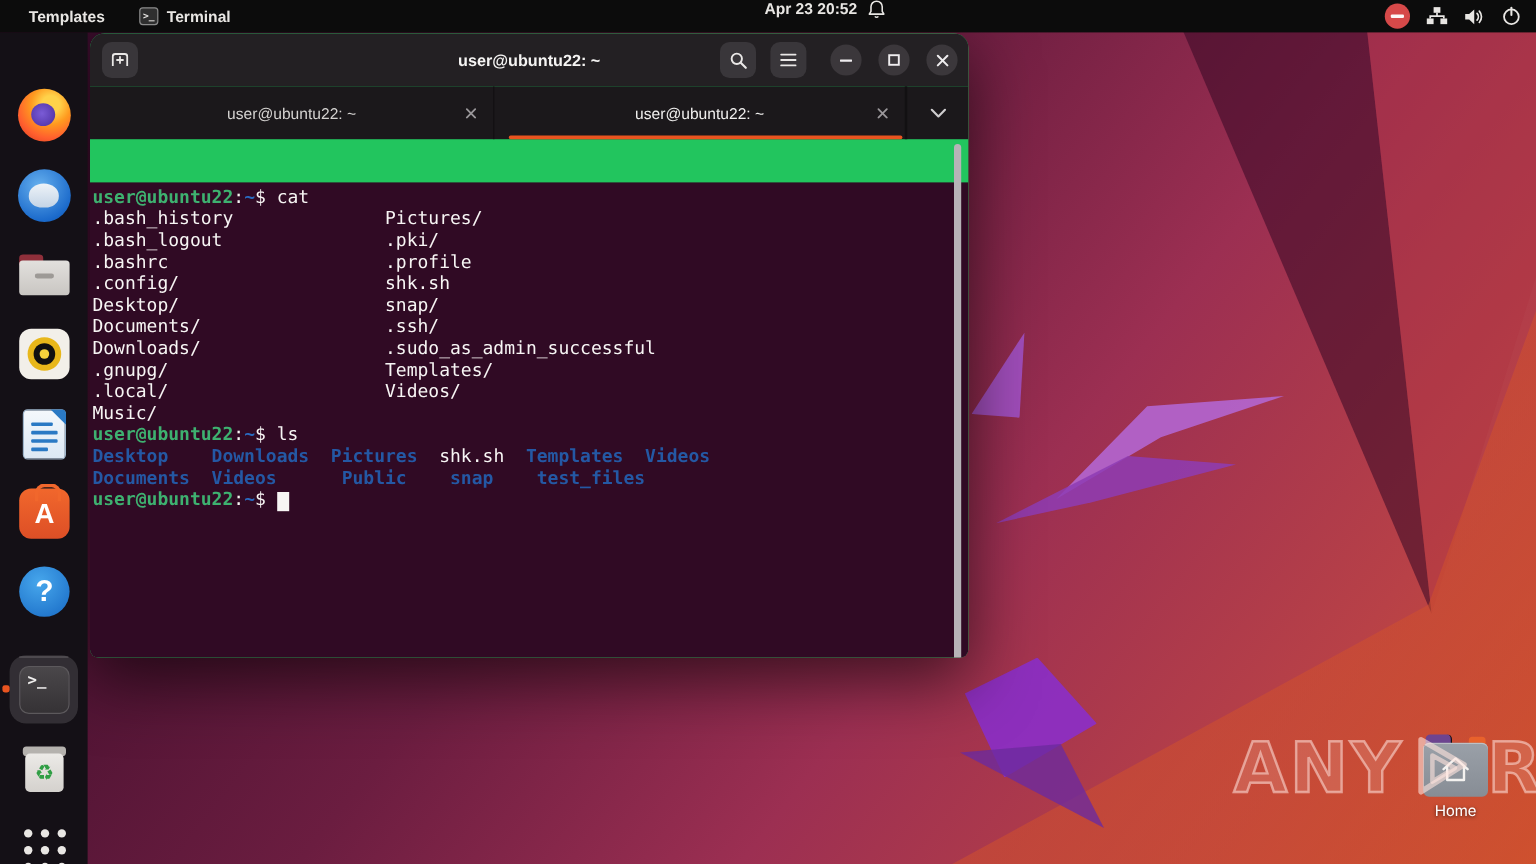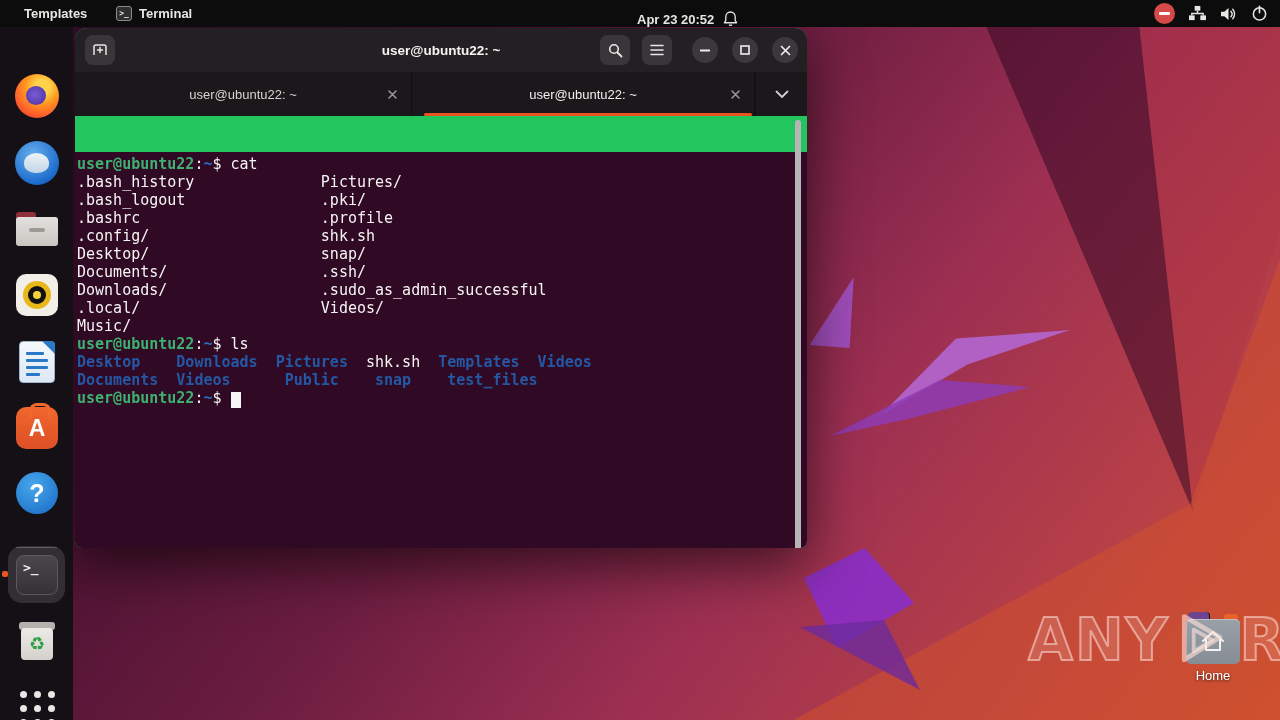--- a/index.html
+++ b/index.html
@@ -37,21 +37,21 @@
   .folder svg { position:absolute; left:15px; top:18px; }
   .home-label { margin-top:4px; font-size:13px; color:#fff; text-shadow:0 1px 3px rgba(0,0,0,.7); }
 
   
   .topbar { position:absolute; left:0; top:0; width:1280px; height:27px; background:#0c0c0c; z-index:6;
     color:#e8e6e3; font-size:13px; font-weight:700; }
   .activities { position:absolute; left:18px; top:0; height:27px; display:flex; align-items:center; padding:0 6px; cursor:pointer; }
   .tb-app { position:absolute; left:116px; top:0; height:27px; display:flex; align-items:center; gap:7px; }
   .tb-term-ic { width:16px; height:15px; background:#2f2f2f; border:1px solid #8b8b8b; border-radius:3px;
     color:#e8e6e3; font-family:"DejaVu Sans Mono",monospace; font-size:8px; font-weight:700; line-height:13px; text-align:center; }
-  .clock-pill { position:absolute; left:637px; top:0; height:27px; display:flex; align-items:flex-end; gap:9px; cursor:pointer; }
+  .clock-pill { position:absolute; left:637px; top:0; height:27px; display:flex; align-items:flex-start; gap:9px; cursor:pointer; }
   .tb-right { position:absolute; right:12px; top:0; height:27px; display:flex; align-items:center; gap:13px; }
   .rec-dot { width:21px; height:21px; border-radius:50%; background:#d64949; position:relative; }
   .rec-dot::after { content:""; position:absolute; left:5px; top:9px; width:11px; height:3px; background:#fbf7f6; border-radius:1px; }
 
   
   .dock { position:absolute; left:0; top:27px; width:73px; height:693px; background:#141016; z-index:5; }
   .dock-item { position:absolute; left:13px; width:48px; height:48px; display:flex; align-items:center; justify-content:center; cursor:pointer; }
   .circ { width:44px; height:44px; border-radius:50%; }
   .ff { background:radial-gradient(circle at 62% 30%, #ffd24a 0 18%, #ff9a1f 40%, #ff5f2e 68%, #d93b1f 95%); position:relative; }
   .ff::after { content:""; position:absolute; left:11px; top:12px; width:20px; height:19px; border-radius:50%;
@@ -314,20 +314,21 @@
 
   <div class="term-body">
       <div class="tline"><span class="seg-green">user@ubuntu22</span><span class="seg-fg">:</span><span class="seg-blue">~</span><span class="seg-fg">$ </span><span class="seg-fg">cat</span></div>
       <div class="tline"><span class="seg-fg">.bash_history              Pictures/</span></div>
       <div class="tline"><span class="seg-fg">.bash_logout               .pki/</span></div>
       <div class="tline"><span class="seg-fg">.bashrc                    .profile</span></div>
       <div class="tline"><span class="seg-fg">.config/                   shk.sh</span></div>
       <div class="tline"><span class="seg-fg">Desktop/                   snap/</span></div>
       <div class="tline"><span class="seg-fg">Documents/                 .ssh/</span></div>
       <div class="tline"><span class="seg-fg">Downloads/                 .sudo_as_admin_successful</span></div>
+      <div class="tline"><span class="seg-fg">.gnupg/                    Templates/</span></div>
       <div class="tline"><span class="seg-fg">.local/                    Videos/</span></div>
       <div class="tline"><span class="seg-fg">Music/</span></div>
       <div class="tline"><span class="seg-green">user@ubuntu22</span><span class="seg-fg">:</span><span class="seg-blue">~</span><span class="seg-fg">$ </span><span class="seg-fg">ls</span></div>
       <div class="tline"><span class="seg-dir">Desktop</span><span class="seg-fg">    </span><span class="seg-dir">Downloads</span><span class="seg-fg">  </span><span class="seg-dir">Pictures</span><span class="seg-fg">  </span><span class="seg-fg">shk.sh</span><span class="seg-fg">  </span><span class="seg-dir">Templates</span><span class="seg-fg">  </span><span class="seg-dir">Videos</span></div>
       <div class="tline"><span class="seg-dir">Documents</span><span class="seg-fg">  </span><span class="seg-dir">Videos</span><span class="seg-fg">      </span><span class="seg-dir">Public</span><span class="seg-fg">    </span><span class="seg-dir">snap</span><span class="seg-fg">    </span><span class="seg-dir">test_files</span></div>
       <div class="tline"><span class="seg-green">user@ubuntu22</span><span class="seg-fg">:</span><span class="seg-blue">~</span><span class="seg-fg">$ </span><span class="seg-cursor">&nbsp;</span></div>
     </div>
   <div class="scrollbar"></div>
 </div>
 

